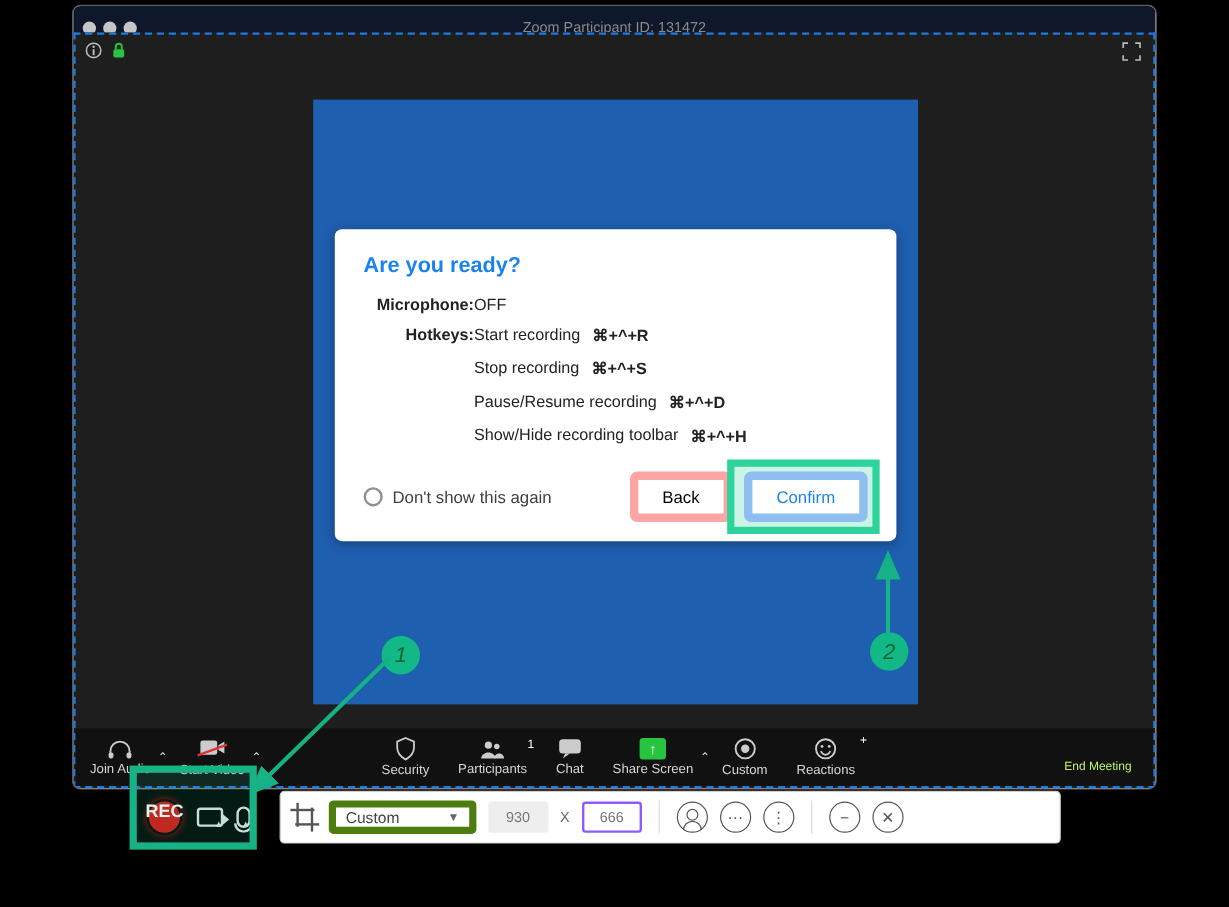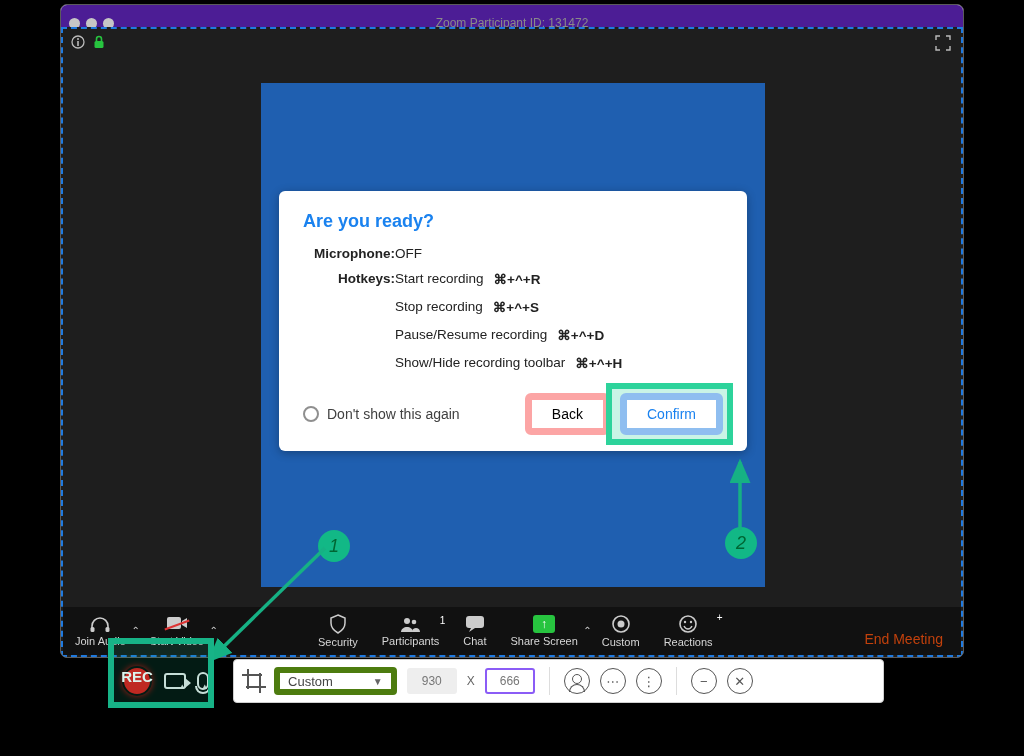--- a/index.html
+++ b/index.html
@@ -1,20 +1,20 @@
 <!DOCTYPE html>
 <html><head>
 <meta charset="utf-8">
 <style>
   * { box-sizing: border-box; margin: 0; padding: 0; font-family: -apple-system, BlinkMacSystemFont, "Segoe UI", Helvetica, Arial, sans-serif; }
   body { background: #000; width: 1024px; height: 756px; overflow: hidden; position: relative; }
 
   
   .mac-window { position: absolute; left: 60px; top: 4px; width: 904px; height: 654px; background: #ececec; border-radius: 7px; overflow: hidden; border: 1px solid #5b5b5b;}
-  .titlebar { height: 36px; background: #4c1d95; display: flex; align-items: center; position: relative; }
+  .titlebar { height: 36px; background: #0f172a; display: flex; align-items: center; position: relative; }
   .traffic { display: flex; gap: 6px; margin-left: 8px; }
   .tl { width: 11px; height: 11px; border-radius: 50%; background: #c6c6c6; }
   .win-title { position: absolute; left: 0; right: 0; text-align: center; font-size: 12px; color: #8a8a8a; }
 
   
   .zoom-body { position: absolute; top: 22px; left: 0; right: 0; bottom: 0; background: #1e1e1e; border: 2px dashed #1f7ae0; }
   .zoom-top { position: absolute; top: 6px; left: 8px; display: flex; gap: 8px; align-items: center; }
   .info-icon svg, .lock-icon svg { display:block; }
   .fullscreen-icon { position: absolute; top: 6px; right: 10px; }
 
@@ -35,21 +35,21 @@
   .btn.confirm { color: #1a82ef; border-color: #8fbef0; margin-left: 10px;}
   .hl-confirm { position: absolute; border: 6px solid #2dd39b; background: rgba(45,211,155,.25); }
 
   
   .zoom-toolbar { position: absolute; left: 0; right: 0; bottom: 0; height: 48px; background: #111; display: flex; align-items: center; color: #d6d6d6; font-size: 11px; }
   .tb-item { display: flex; flex-direction: column; align-items: center; justify-content: center; gap: 2px; padding: 0 12px; position: relative;}
   .caret { position: absolute; right: -2px; top: 10px; color:#d6d6d6; font-size:10px;}
   .share-ic { width: 22px; height: 18px; background: #27c43f; border-radius: 3px; display:flex; align-items:center; justify-content:center;}
   .share-ic::before { content:"↑"; color:#fff; font-size:12px; font-weight:bold;}
   .tb-spacer { flex: 1; }
-  .end { color: #c2410c; font-size: 14px; padding-right: 18px; cursor:pointer;margin-top:16px;}
+  .end { color: #bef264; font-size: 10px; padding-right: 18px; cursor:pointer;margin-top:16px;}
   .badge { position:absolute; top:0; right:6px; font-size:10px; color:#fff;}
   .plus-badge { position:absolute; top:-2px; right:2px; font-size:10px; color:#fff;}
 
   
   .callout-circle { position:absolute; width:32px; height:32px; border-radius:50%; background:#12b886; color:#063; display:flex; align-items:center; justify-content:center; font-size:18px; font-style:italic; font-family: Georgia, serif;}
   .arrow { position:absolute; pointer-events:none; }
 
   
   .rec-highlight { position:absolute; left:108px; top:638px; width:106px; height:70px; border:6px solid #17b387; background:rgba(23,179,135,.15); z-index:5;}
 

